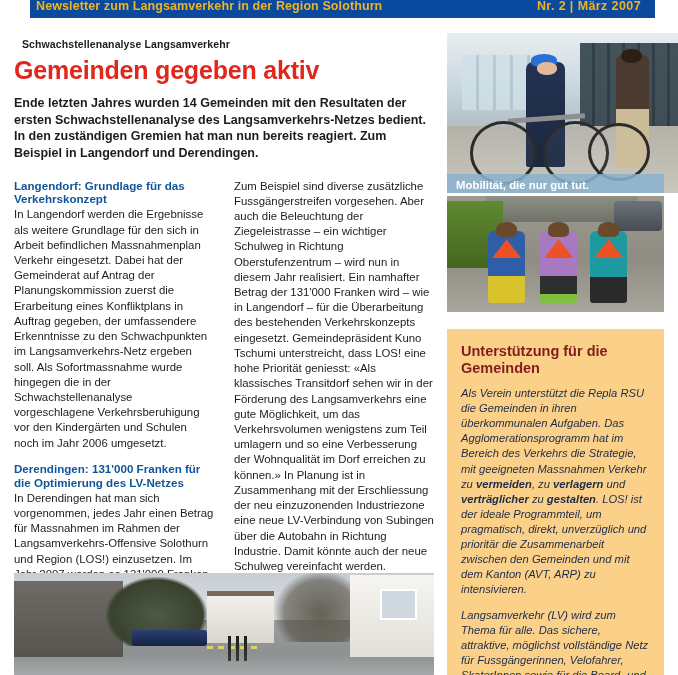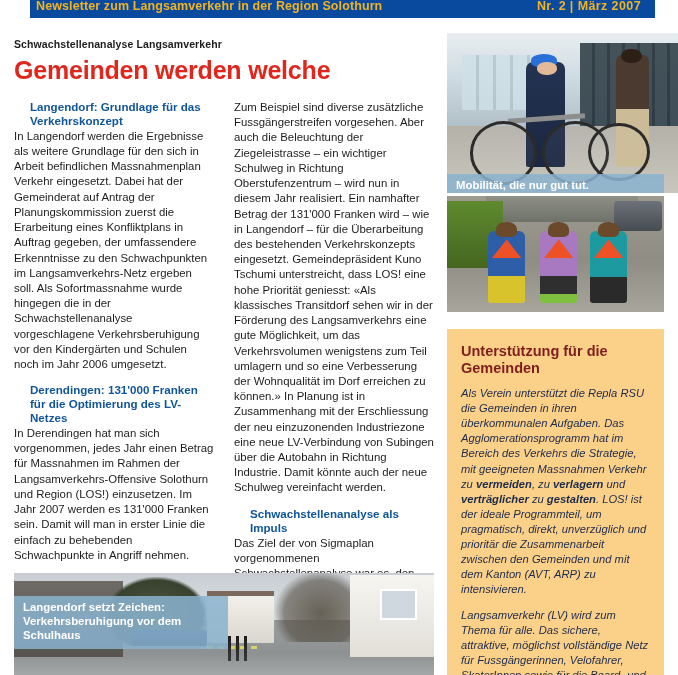--- a/index.html
+++ b/index.html
@@ -61,21 +61,21 @@
     left: 14px;
     top: 0;
     width: 420px;
   }
 
   .kicker {
     font-size: 10.5px;
     font-weight: bold;
     color: #1c1c1c;
     letter-spacing: .1px;
-    margin: 14px 0 0 0;
+    margin: 14px 0 0 8px;
   }
 
   .headline {
     font-size: 25px;
     font-weight: bold;
     color: #e1261c;
     margin: 7px 0 0 0;
     letter-spacing: -.2px;
     line-height: 1.04;
   }
@@ -105,21 +105,21 @@
     margin: 0 0 11px 0;
     text-align: left;
   }
   .body-p:last-child { margin-bottom: 0; }
 
   .sub-head {
     font-size: 11.6px;
     font-weight: bold;
     color: #10559a;
     line-height: 1.2;
-    margin: 0 0 1px 16px;
+    margin: 0 0 1px 0;
   }
 
   
   .photo-street {
     position: absolute;
     left: 14px;
     top: 549px;
     width: 420px;
     height: 102px;
     overflow: hidden;
@@ -336,21 +336,22 @@
 <div class="masthead">
   <div class="masthead-title">Newsletter zum Langsamverkehr in der Region Solothurn</div>
   <div class="masthead-issue">Nr. 2  |  März  2007</div>
 </div>
 
 <div class="page">
 
   <div class="left-zone">
 
     <div class="kicker">Schwachstellenanalyse Langsamverkehr</div>
-    <h1 class="headline">Gemeinden werden welche</h1>
+    <h1 class="headline">Gemeinden gegeben aktiv</h1>
+    <div class="lead">Ende letzten Jahres wurden 14 Gemeinden mit den Resultaten der ersten Schwachstellenanalyse des Langsamverkehrs-Netzes bedient. In den zuständigen Gremien hat man nun bereits reagiert. Zum Beispiel in Langendorf und Derendingen.</div>
 
     <div class="columns">
 
       <div class="col">
         <h2 class="sub-head">Langendorf: Grundlage für das Verkehrskonzept</h2>
         <p class="body-p">In Langendorf werden die Ergebnisse als weitere Grundlage für den sich in Arbeit befindlichen Massnahmenplan Verkehr eingesetzt. Dabei hat der Gemeinderat auf Antrag der Planungskommission zuerst die Erarbeitung eines Konfliktplans in Auftrag gegeben, der umfassendere Erkenntnisse zu den Schwachpunkten im Langsamverkehrs-Netz ergeben soll. Als Sofortmassnahme wurde hingegen die in der Schwachstellenanalyse vorgeschlagene Verkehrsberuhigung vor den Kindergärten und Schulen noch im Jahr 2006 umgesetzt.</p>
         <h2 class="sub-head">Derendingen: 131'000 Franken für die Optimierung des LV-Netzes</h2>
         <p class="body-p">In Derendingen hat man sich vorgenommen, jedes Jahr einen Betrag für Massnahmen im Rahmen der Langsamverkehrs-Offensive Solothurn und Region (LOS!) einzusetzen. Im Jahr 2007 werden es 131'000 Franken sein. Damit will man in erster Linie die einfach zu behebenden Schwachpunkte in Angriff nehmen.</p>
       </div>
 
@@ -373,21 +374,20 @@
     <div class="street-bldg-right"></div>
     <div class="street-window"></div>
     <div class="street-cars"></div>
     <div class="street-marks"></div>
     <div class="street-bollards">
       <i style="left:0"></i>
         <i style="left:8px"></i>
         <i style="left:16px"></i>
     </div>
   </div>
-  <div class="caption-bar caption-street">Langendorf setzt Zeichen: Verkehrsberuhigung vor dem Schulhaus</div>
 
   <div class="rail">
 
     <div class="photo-bike">
       <div class="bk-bldg"></div>
       <div class="bk-glass2"></div>
       <div class="bk-glass"></div>
       <div class="bk-ground"></div>
       <div class="bk-woman"></div>
       <div class="bk-helmet"></div>

